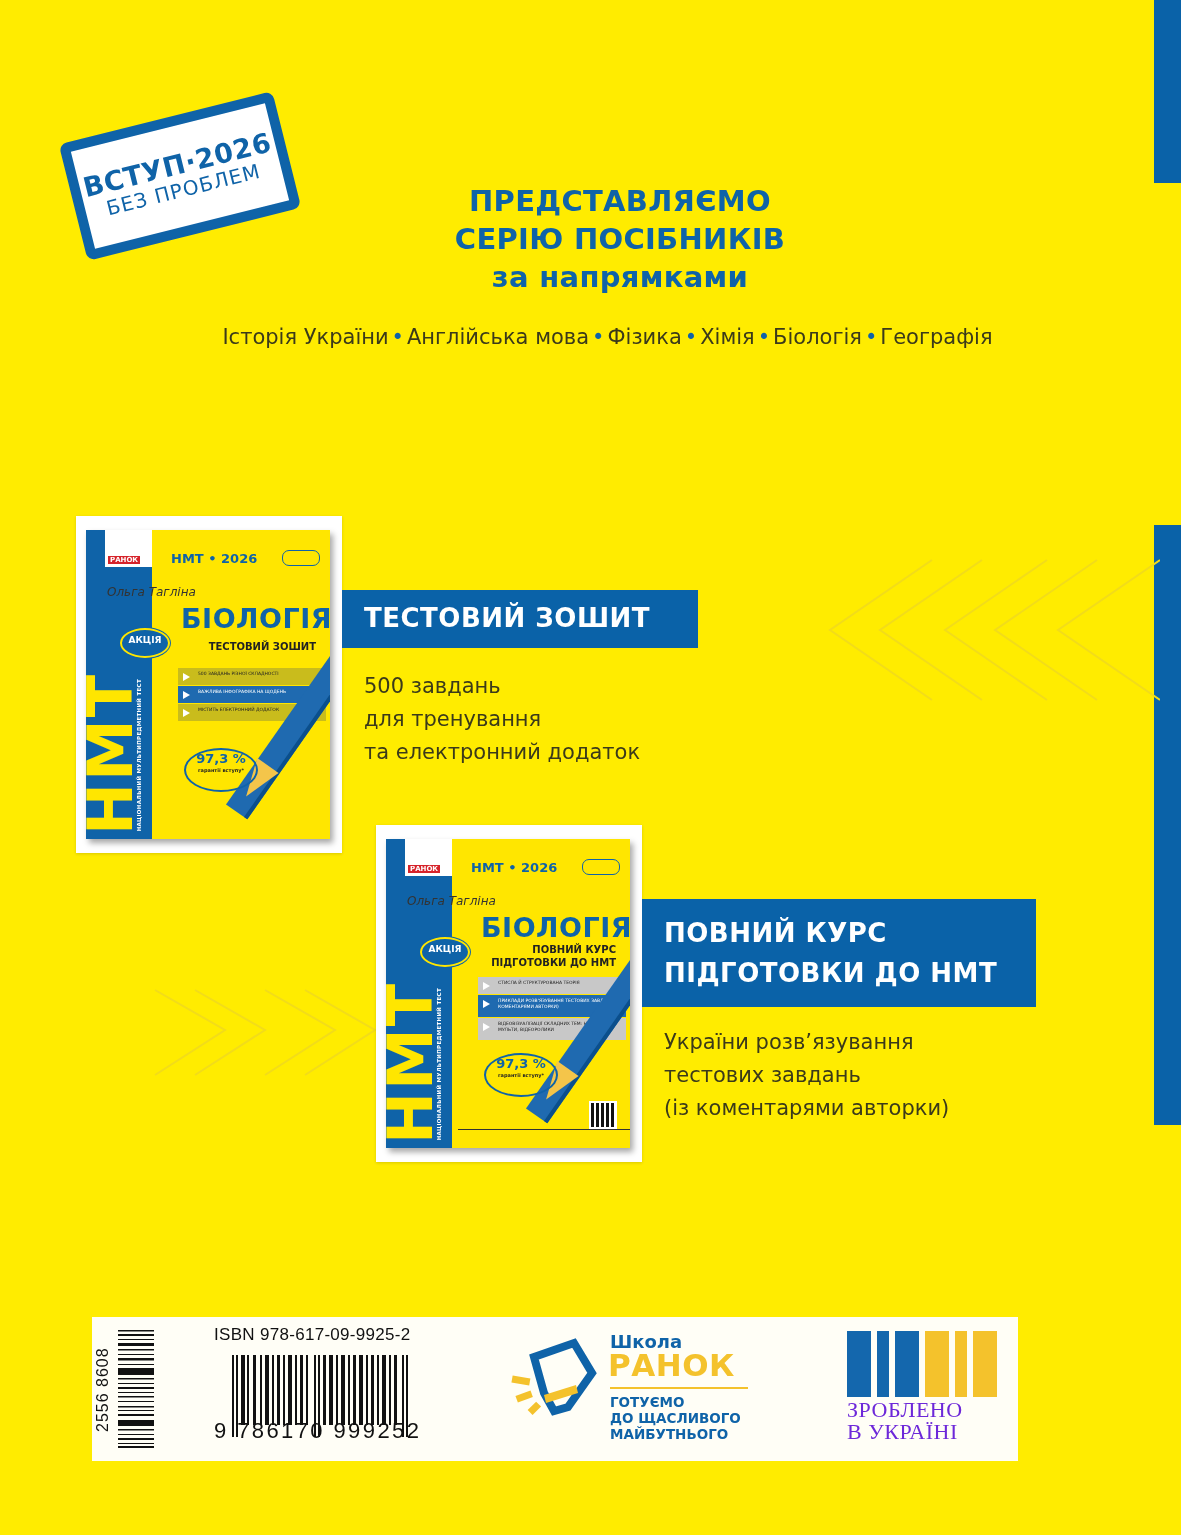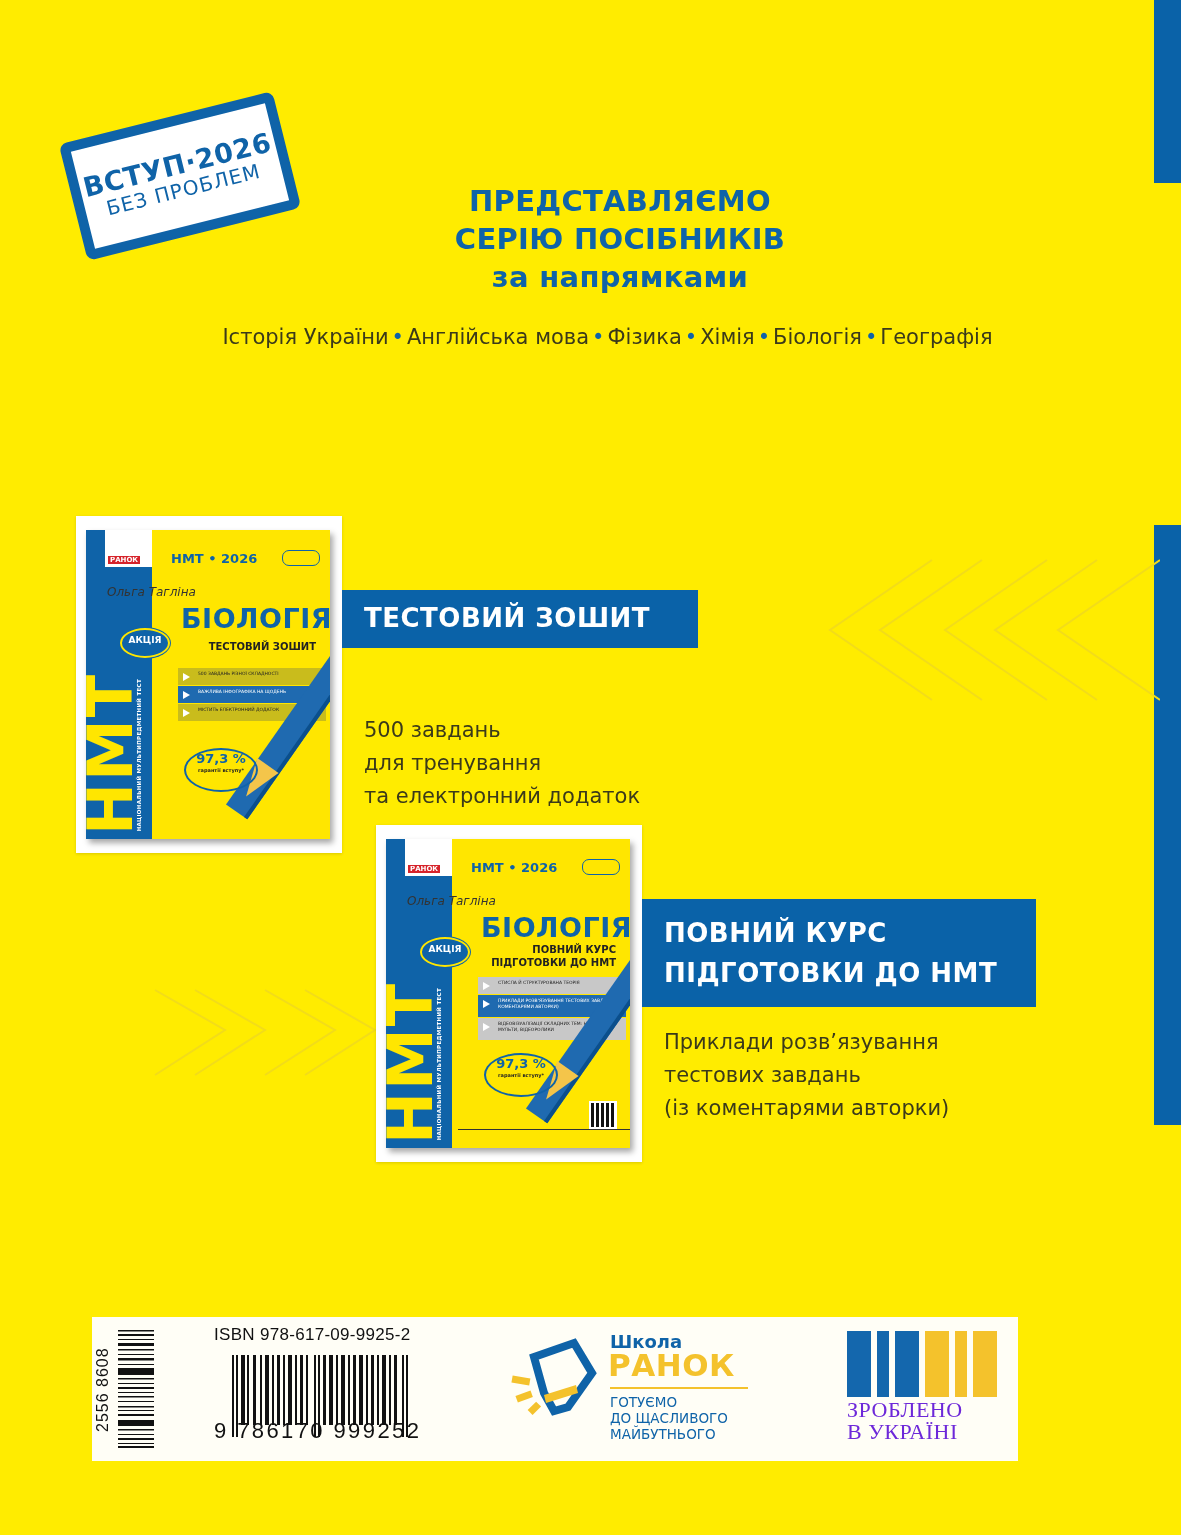--- a/index.html
+++ b/index.html
@@ -165,21 +165,21 @@
       <small>гарантії вступу*</small>
     </div>
     <div class="nmt-vert">НМТ</div>
     <div class="nmt-sub">НАЦІОНАЛЬНИЙ МУЛЬТИПРЕДМЕТНИЙ ТЕСТ</div>
   </div>
 </div>
 
 <div class="banner" style="left:342px;top:590px;width:356px;height:58px;">
   <div style="position:absolute;left:22px;top:13px;font-size:26px;letter-spacing:0.5px;">ТЕСТОВИЙ ЗОШИТ</div>
 </div>
-<div class="desc" style="left:364px;top:670px;margin-top:44px;">
+<div class="desc" style="left:364px;top:670px;">
   <div>500 завдань</div>
   <div>для тренування</div>
   <div>та електронний додаток</div>
 </div>
 
 <div class="book-frame" style="left:376px;top:825px;width:266px;height:337px;">
   <div class="cover">
     <div class="spine"></div>
     <div class="logo-box"></div>
     <div class="logo-txt">РАНОК</div>
@@ -208,21 +208,21 @@
   </div>
 </div>
 
 <div class="banner" style="left:642px;top:899px;width:394px;height:108px;">
   <div style="position:absolute;left:22px;top:14px;font-size:26px;line-height:40px;letter-spacing:0.5px;">
     <div>ПОВНИЙ КУРС</div>
     <div>ПІДГОТОВКИ ДО НМТ</div>
   </div>
 </div>
 <div class="desc" style="left:664px;top:1026px;">
-  <div>Приклади розв’язування</div>
+  <div>України розв’язування</div>
   <div>тестових завдань</div>
   <div>(із коментарями авторки)</div>
 </div>
 
 <div class="footer">
 
   <div class="barcode-num-vert" style="transform:rotate(180deg);">2556 8608</div>
   <svg class="barcode-vert" style="left:26px;" width="36" height="118" viewBox="0 0 36 118">
     <g fill="#111">
       <rect x="0" y="0" width="36" height="1.5"></rect>
@@ -293,21 +293,21 @@
   <svg style="position:absolute;left:414px;top:18px;" width="96" height="86" viewBox="0 0 96 86">
     <polygon points="28,22 68,8 86,38 62,72 48,76 38,58" fill="none" stroke="#0f63a8" stroke-width="8" stroke-linejoin="miter"></polygon>
     <polygon points="38,60 70,50 72,58 40,68" fill="#f4c22c"></polygon>
     <rect x="6" y="42" width="18" height="7" fill="#f4c22c" transform="rotate(10 15 45)"></rect>
     <rect x="10" y="58" width="16" height="7" fill="#f4c22c" transform="rotate(-20 18 61)"></rect>
     <rect x="22" y="70" width="12" height="7" fill="#f4c22c" transform="rotate(-45 28 73)"></rect>
   </svg>
   <div style="position:absolute;left:518px;top:14px;font-weight:bold;font-size:18px;color:#0f63a8;">Школа</div>
   <div style="position:absolute;left:516px;top:30px;font-weight:bold;font-size:31px;color:#f4c22c;letter-spacing:0.5px;">РАНОК</div>
   <div style="position:absolute;left:518px;top:70px;width:138px;height:2px;background:#f4c22c;"></div>
-  <div style="position:absolute;left:518px;top:77px;font-weight:normal;font-size:13.5px;line-height:16px;color:#0f63a8;">
+  <div style="position:absolute;left:518px;top:77px;font-weight:bold;font-size:13.5px;line-height:16px;color:#0f63a8;">
     <div>ГОТУЄМО</div>
     <div>ДО ЩАСЛИВОГО</div>
     <div>МАЙБУТНЬОГО</div>
   </div>
 
   <div style="position:absolute;left:755px;top:14px;width:154px;height:66px;">
     <div style="position:absolute;left:0;top:0;width:24px;height:66px;background:#1467ad;"></div>
     <div style="position:absolute;left:30px;top:0;width:12px;height:66px;background:#1467ad;"></div>
     <div style="position:absolute;left:48px;top:0;width:24px;height:66px;background:#1467ad;"></div>
     <div style="position:absolute;left:78px;top:0;width:24px;height:66px;background:#f4c22c;"></div>

